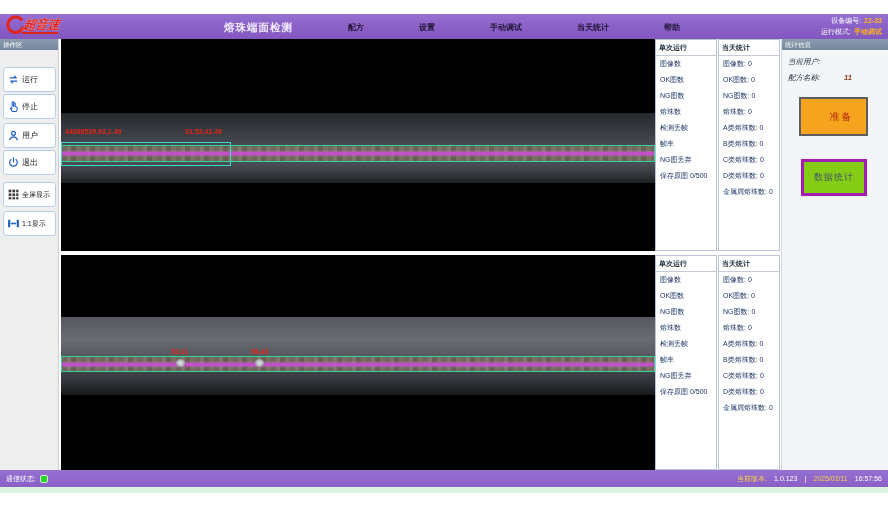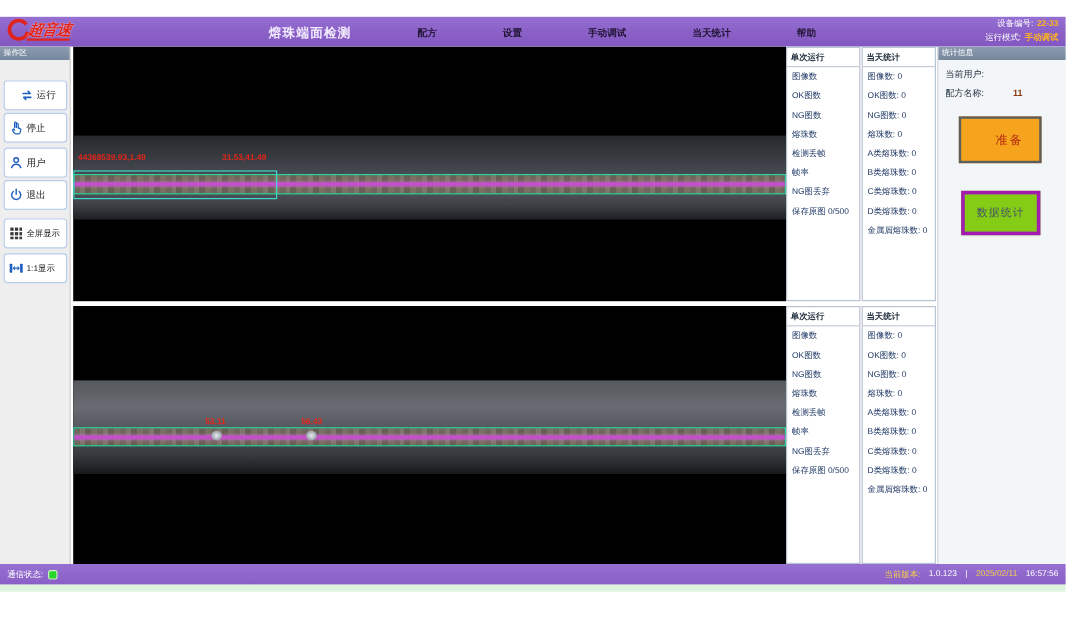--- a/index.html
+++ b/index.html
@@ -58,21 +58,21 @@
   .sg1 { top:0; height:212px; }
   .sg2 { top:216px; height:215px; }
   .scol { position:absolute; top:0; height:100%; width:62px; background:#fff; border:1px solid #b9c4d2; }
   .scol.c1 { left:0; }
   .scol.c2 { left:63px; }
   .col-title { font-size:7px; font-weight:bold; color:#22303f; padding:3px 0 2px 3px; border-bottom:1px solid #c3ccd8; }
   .srow { font-size:7px; color:#16305e; padding:3px 0 3px 4px; white-space:nowrap; overflow:hidden; }
 
   
   .rpanel { position:absolute; left:781px; top:0; width:107px; height:431px; background:#f3f6f9; border-left:1px solid #cfd6de; }
-  .rline { font-size:7.5px; color:#22303f; padding-left:6px; }
+  .rline { font-size:7.5px; color:#22303f; padding-left:6px;font-style:italic; }
   .r1 { margin-top:7px; }
   .r2 { margin-top:6px; }
   .recipe-val { color:#8b3a10; font-weight:bold; margin-left:24px; }
   .btn-ready { position:absolute; left:17px; top:58px; width:69px; height:39px; background:#f6a41d; border:2px solid #5e5e5e; color:#b3290f; font-size:10px; display:flex; align-items:center; justify-content:center; letter-spacing:2px; cursor:default;padding-left:16px; }
   .btn-data { position:absolute; left:19px; top:120px; width:66px; height:37px; background:#84cc16; border:3px solid #a21caf; color:#44506a; font-size:9px; display:flex; align-items:center; justify-content:center; letter-spacing:1px; box-shadow:0 1px 2px rgba(0,0,0,.06); cursor:default; }
 
   
   .statusbar { position:relative; height:17px; background:linear-gradient(180deg,#9570d2,#8a5fc6); display:flex; align-items:center; justify-content:space-between; padding:0 6px; }
   .sb-left { display:flex; align-items:center; gap:4px; }
   .sb-left .lbl { font-size:7px; color:#ffffff; }
@@ -107,21 +107,21 @@
       <div><span class="lbl">设备编号:</span><span class="val">22-33</span></div>
       <div><span class="lbl">运行模式:</span><span class="val">手动调试</span></div>
     </div>
   </div>
 
   <div class="main">
 
     <div class="sidebar">
       <div class="panel-cap">操作区</div>
 
-      <div class="side-btn" style="top:28px;justify-content:center;">
+      <div class="side-btn" style="top:28px;">
         <svg viewBox="0 0 24 24" fill="none" stroke="#1e5fc1" stroke-width="2.4" stroke-linecap="round" stroke-linejoin="round">
           <path d="M6 9h11l-3.2-3.2"></path>
             <path d="M18 15H7l3.2 3.2"></path>
         </svg>
         <span class="bl">运行</span>
       </div>
 
       <div class="side-btn" style="top:55px;">
         <svg viewBox="0 0 24 24" fill="none" stroke="#1e5fc1" stroke-width="1.9" stroke-linecap="round" stroke-linejoin="round">
           <path d="M9.5 12V4.8a1.4 1.4 0 0 1 2.8 0V11"></path>

